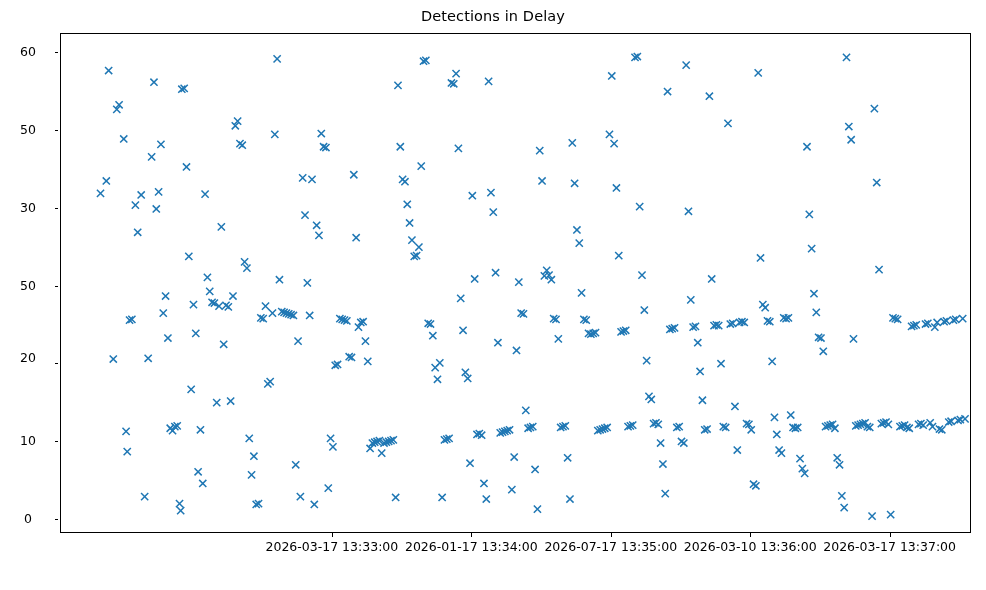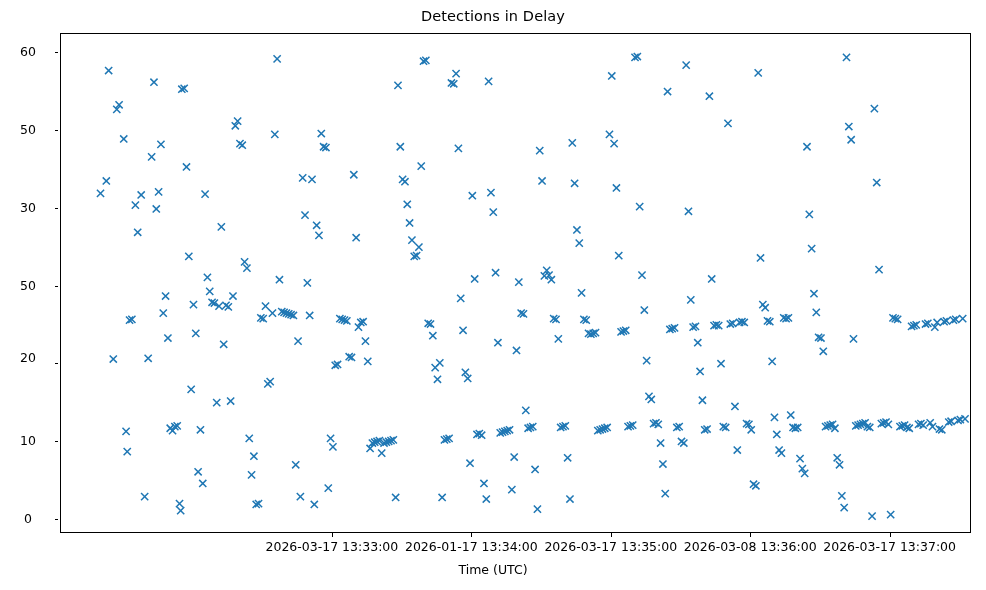--- a/index.html
+++ b/index.html
@@ -59,28 +59,27 @@
       <div class="ytick-text" style="top: 122.201px; left: 8px; width: 40px;">50</div>
       <div class="ytick-mark" style="top: 52.4401px;"></div>
       <div class="ytick-text" style="top: 44.4401px; left: 8px; width: 40px;">60</div>
     </div>
   <div id="x-ticks">
       <div class="xtick-mark" style="left: 331.906px;"></div>
       <div class="xtick-text" style="left: 331.906px;">2026-03-17 13:33:00</div>
       <div class="xtick-mark" style="left: 471.344px;"></div>
       <div class="xtick-text" style="left: 471.344px;">2026-01-17 13:34:00</div>
       <div class="xtick-mark" style="left: 610.783px;"></div>
-      <div class="xtick-text" style="left: 610.783px;">2026-03-17 13:35:00</div>
+      <div class="xtick-text" style="left: 610.783px;">2026-07-17 13:35:00</div>
       <div class="xtick-mark" style="left: 750.222px;"></div>
-      <div class="xtick-text" style="left: 750.222px;">2026-03-08 13:36:00</div>
+      <div class="xtick-text" style="left: 750.222px;">2026-03-10 13:36:00</div>
       <div class="xtick-mark" style="left: 889.661px;"></div>
       <div class="xtick-text" style="left: 889.661px;">2026-03-17 13:37:00</div>
     </div>
 
-  <div id="x-axis-label">Time (UTC)</div>
 
   <div id="plot-area">
     <div id="points-layer">
         <svg width="911" height="500">
           <g stroke="#1f77b4" stroke-width="1.5" fill="none" stroke-linecap="butt">
             <path d="M44.04 32.95L51.24 40.15M44.04 40.15L51.24 32.95"></path>
             <path d="M35.91 155.81L43.11 163.01M35.91 163.01L43.11 155.81"></path>
             <path d="M41.72 143.37L48.92 150.57M41.72 150.57L48.92 143.37"></path>
             <path d="M48.69 321.44L55.89 328.64M48.69 328.64L55.89 321.44"></path>
             <path d="M52.18 71.83L59.38 79.03M52.18 79.03L59.38 71.83"></path>

